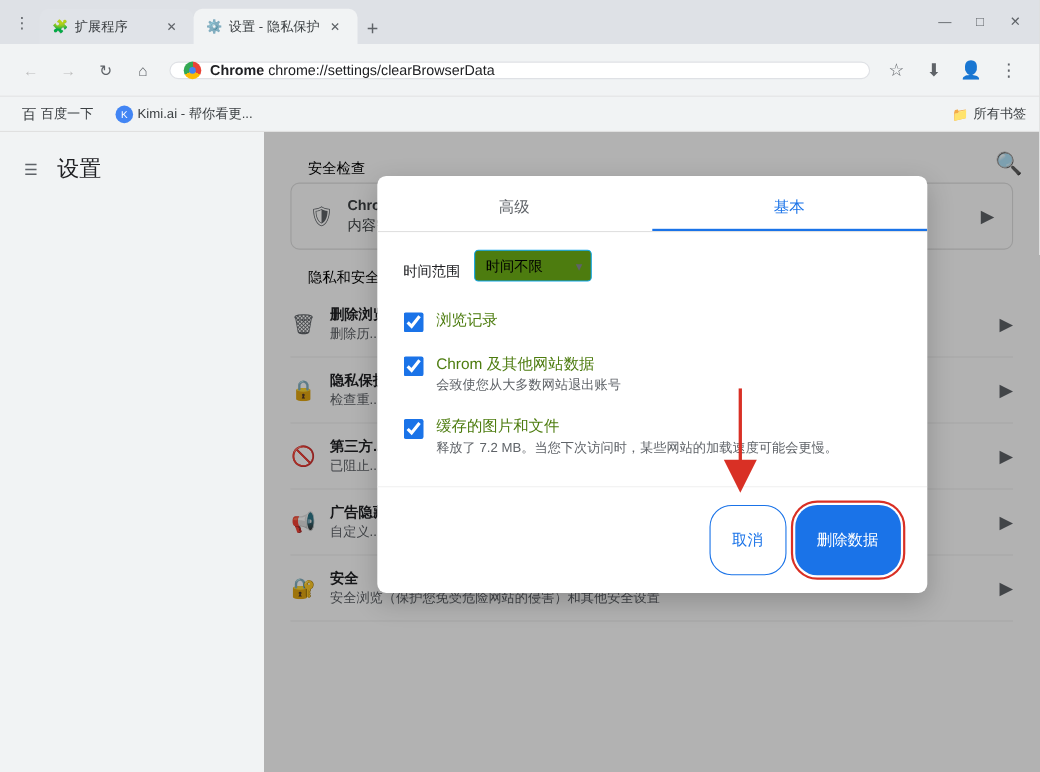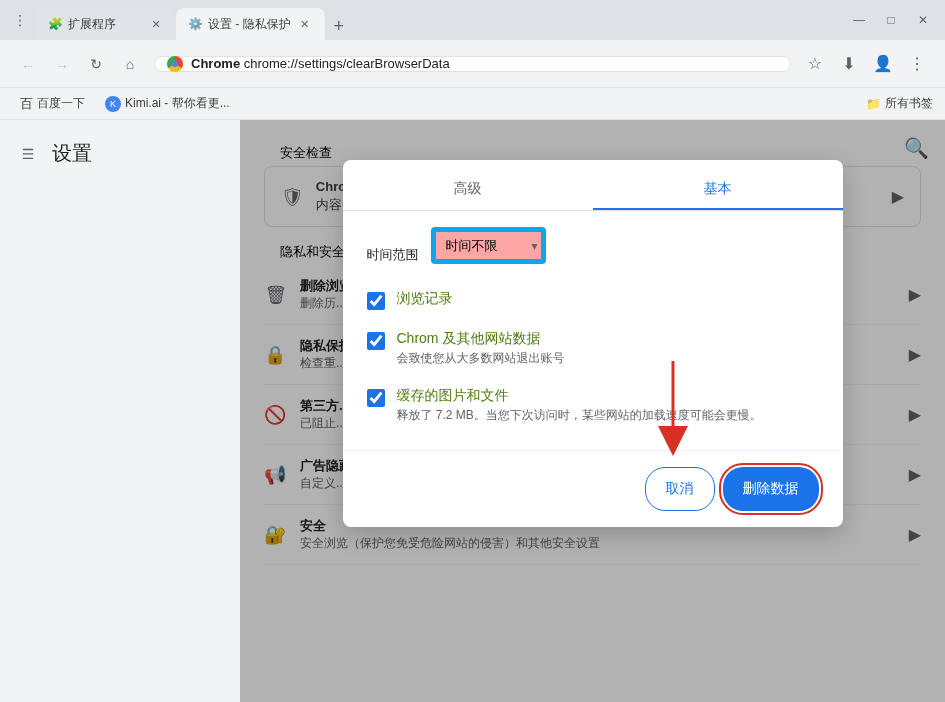--- a/index.html
+++ b/index.html
@@ -72,33 +72,33 @@
     .dialog { background: #fff; border-radius: 8px; width: 500px; box-shadow: 0 8px 24px rgba(0,0,0,0.2); overflow: hidden; }
     .dialog-title { padding: 20px 24px 0; font-size: 18px; font-weight: 500; color: #202124; }
     .dialog-tabs { display: flex; border-bottom: 1px solid #e0e0e0; margin-top: 8px; }
     .dialog-tab { flex: 1; padding: 12px 16px; text-align: center; font-size: 14px; cursor: pointer; color: #5f6368; position: relative; }
     .dialog-tab.active { color: #1a73e8; font-weight: 500; }
     .dialog-tab.active::after { content: ''; position: absolute; bottom: 0; left: 0; right: 0; height: 2px; background: #1a73e8; }
     .dialog-body { padding: 16px 24px; }
 
     
     .time-range-row { display: flex; align-items: flex-end; gap: 12px; margin-bottom: 16px; font-size: 13px; color: #202124; }
-    .time-select { padding: 6px 28px 6px 10px; border: 5px solid #0ea5e9; border-radius: 4px; font-size: 13px; background: #fca5a5; appearance: none; -webkit-appearance: none; cursor: pointer; position: relative; }
+    .time-select { padding: 6px 28px 6px 10px; border: 1px solid #0ea5e9; border-radius: 4px; font-size: 13px; background: #4d7c0f; appearance: none; -webkit-appearance: none; cursor: pointer; position: relative; }
     .select-wrapper { position: relative; display: inline-block; }
     .select-wrapper::after { content: '▾'; position: absolute; right: 8px; top: 50%; transform: translateY(-50%); pointer-events: none; color: #5f6368; font-size: 12px; }
 
     
     .checkbox-item { display: flex; align-items: flex-start; gap: 12px; padding: 10px 0; }
     .checkbox-item input[type="checkbox"] { width: 18px; height: 18px; accent-color: #1a73e8; margin-top: 2px; flex-shrink: 0; cursor: pointer; }
     .checkbox-label { font-size: 14px; color: #4d7c0f; }
     .checkbox-desc { font-size: 12px; color: #5f6368; margin-top: 2px; }
 
     
     .dialog-footer { padding: 16px 24px; display: flex; justify-content: flex-end; gap: 8px; border-top: 1px solid #f0f0f0; position: relative; }
-    .btn-cancel { padding: 12px 20px; border: 1px solid #1a73e8; border-radius: 20px; background: transparent; color: #1a73e8; font-size: 14px; cursor: pointer; }
+    .btn-cancel { padding: 22px 20px; border: 1px solid #1a73e8; border-radius: 20px; background: transparent; color: #1a73e8; font-size: 14px; cursor: pointer; }
     .btn-delete { padding: 8px 20px; border: none; border-radius: 20px; background: #1a73e8; color: #fff; font-size: 14px; cursor: pointer; font-weight: 500; outline: 2px solid #d93025; outline-offset: 2px; }
 
     
     .red-arrow { position: absolute; right: 140px; top: -90px; }
 
     
     .search-top { position: absolute; top: 12px; right: 12px; font-size: 20px; color: #5f6368; cursor: pointer; }
   </style>
 </head>
 <body>

